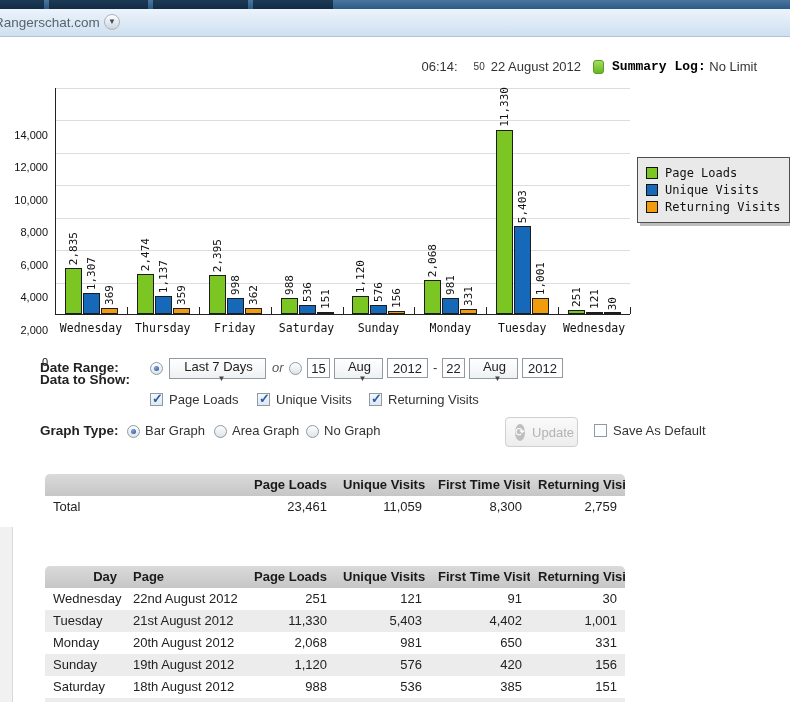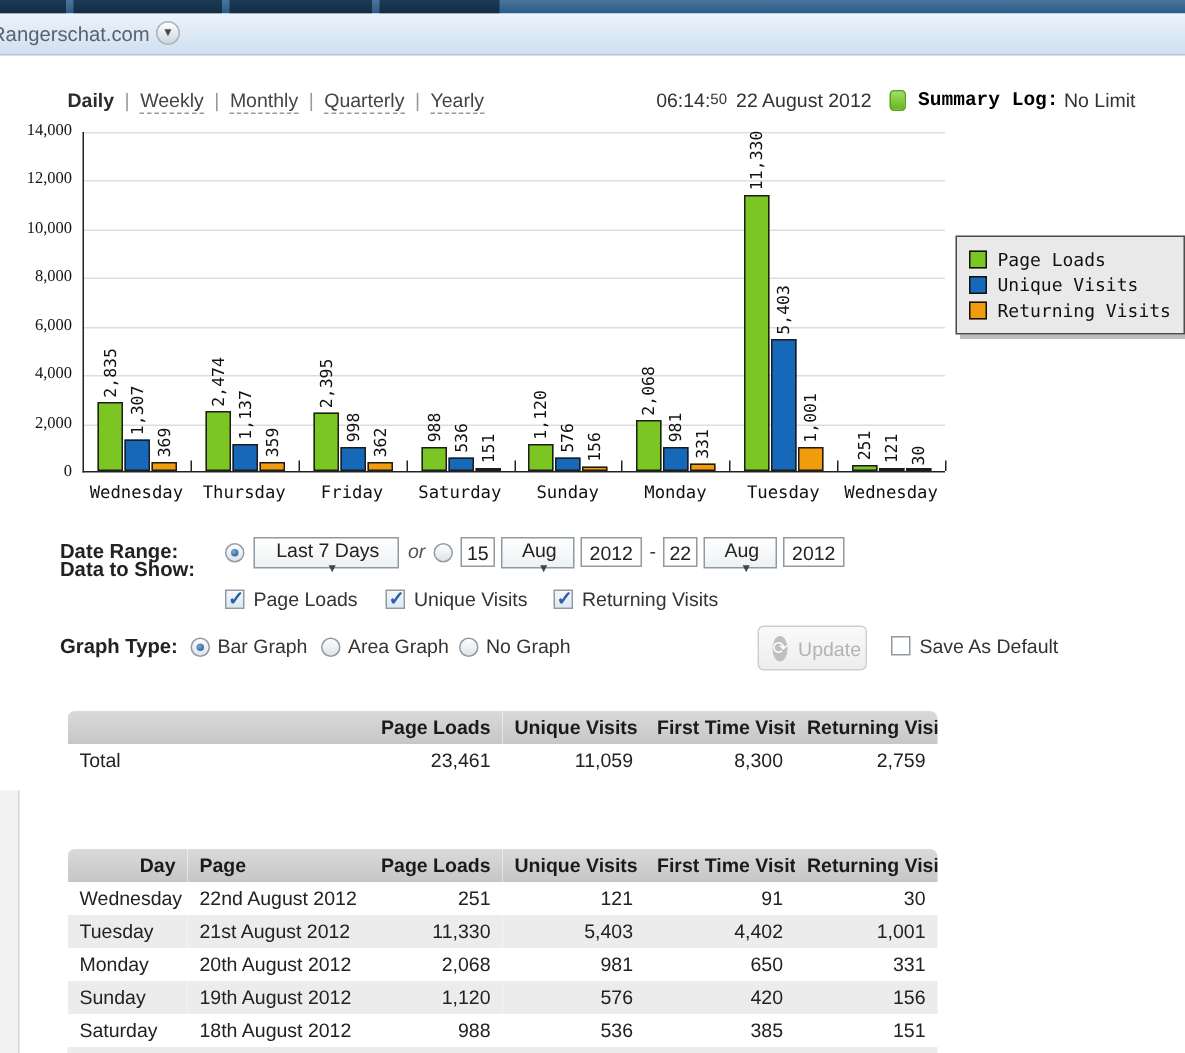--- a/index.html
+++ b/index.html
@@ -24,29 +24,29 @@
     text-align:center; line-height:13px; font-size:8px; color:#3c4c5c; cursor:pointer; }
 
   
   #period-nav { left:45px; top:59px; font-size:13px; color:#444; }
   #period-nav .sep { color:#999; margin:0 7px; }
   #period-nav .active { font-weight:bold; color:#2b2b2b; }
   #period-nav .plink { color:#444; border-bottom:1px dashed #9a9a9a; padding-bottom:1px; cursor:pointer; }
 
   
   #status { top:59px; right:33px; display:flex; align-items:center; white-space:nowrap; color:#333; }
-  #status .sec { font-size:10px; }
+  #status .sec { font-size:10px;margin-left:16px; }
   #status .dt { margin-left:6px; }
   #log-icon { display:inline-block; width:11px; height:14px; margin:0 8px 0 12px;
     border-radius:3px; border:1px solid #55a018;
     background:linear-gradient(180deg,#a5dd62,#66b51f); }
   #status b { color:#000000;font-family:Liberation Mono, monospace; }
   #chart-y { left:0; top:88px; width:48px; height:234px; }
   .ylab { position:absolute; right:0; width:48px; height:13px; line-height:13px;
-    text-align:right; font-family:Liberation Serif, serif; font-size:11px; color:#111; }
+    text-align:right; font-family:Liberation Sans, sans-serif; font-size:11px; color:#111;margin-top:48px; }
   #plot { left:55px; top:88px; width:575px; height:227px;
     border-left:1px solid #222; border-bottom:1px solid #222; }
   .gridline { position:absolute; left:0; width:100%; height:1px; background:#ddd; }
   .bar { position:absolute; bottom:0; width:17px; border:1px solid #1c1c1c; }
   .bar-label { position:absolute; writing-mode:vertical-rl; transform:rotate(180deg);
     font-family:"DejaVu Sans Mono", monospace; font-size:11px; color:#111; white-space:nowrap; }
   .xtick { position:absolute; bottom:0; width:1px; height:7px; background:#222; }
   #chart-x { left:55px; top:321px; width:575px; height:14px; }
   .xlab { position:absolute; top:0; text-align:center;
     font-family:"DejaVu Sans Mono", monospace; font-size:11.5px; color:#111; }
@@ -107,23 +107,20 @@
     <div class="topseg" style="left:49px;width:99px"></div>
     <div class="topseg" style="left:153px;width:95px"></div>
     <div class="topseg" style="left:253px;width:80px"></div>
   </div>
 
   <div class="abs" id="sitebar">
     <span id="site-name">Rangerschat.com</span>
     <span id="site-dd"><span>▼</span></span>
   </div>
 
-  <div class="abs" id="period-nav">
-    <span class="active">Daily</span><span class="sep">|</span><span class="plink">Weekly</span><span class="sep">|</span><span class="plink">Monthly</span><span class="sep">|</span><span class="plink">Quarterly</span><span class="sep">|</span><span class="plink">Yearly</span>
-  </div>
 
   <div class="abs" id="status">
     <span>06:14:</span><span class="sec">50</span>
     <span class="dt">22 August 2012</span>
     <span id="log-icon"></span>
     <b>Summary Log:</b>&nbsp;<span>No Limit</span>
   </div>
 
   <div class="abs" id="chart-y">
       <div class="ylab" style="top: 220px;">0</div>

